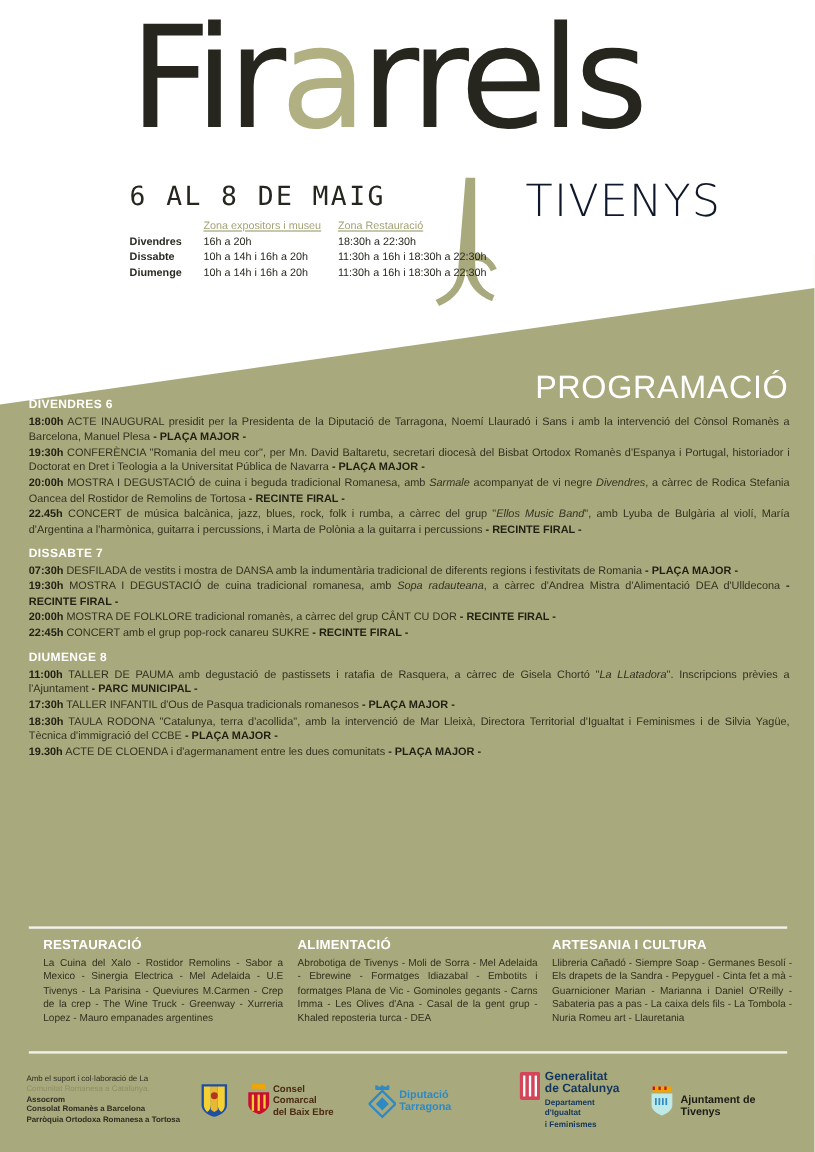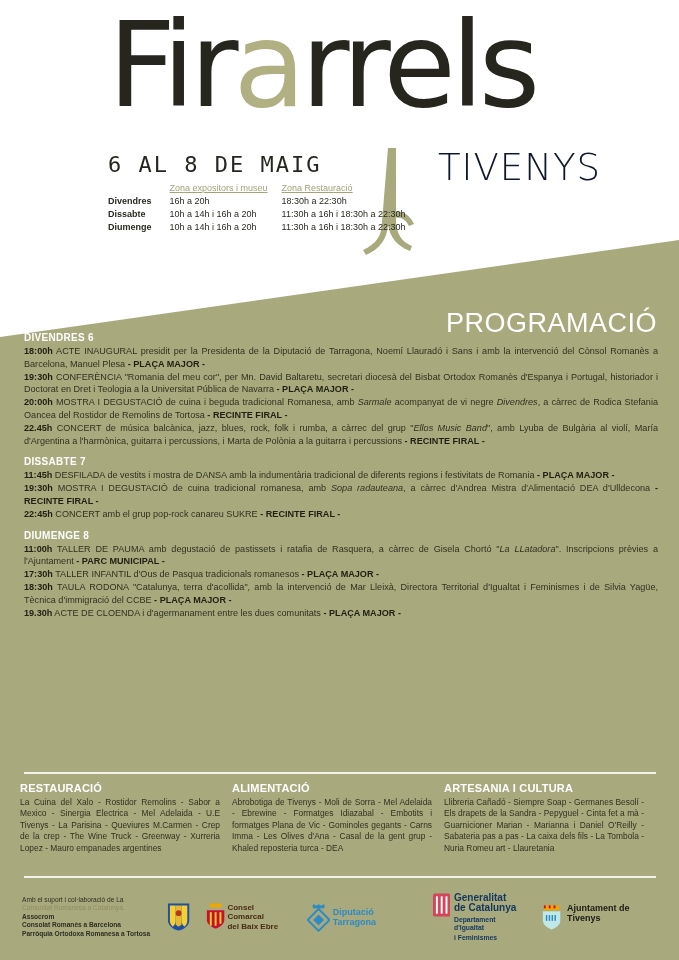--- a/index.html
+++ b/index.html
@@ -71,21 +71,21 @@
   .ev .t{font-weight:bold;color:#1f1f12;}
   .ev .place{font-weight:bold;color:#1f1f12;}
   .ev i{font-style:italic;}
 
   
   .rule{position:absolute;left:24px;width:632px;height:2px;background:#f2f2ea;z-index:4;}
   #rule-1{top:772px;}
   #rule-2{top:876px;}
 
   
-  .cols{position:absolute;left:20px;top:782px;width:634px;z-index:4;display:flex;gap:12px;}
+  .cols{position:absolute;left:36px;top:782px;width:634px;z-index:4;display:flex;gap:12px;}
   .col{width:200px;}
   .col h3{
     margin:0 0 3px 0;font-size:11px;font-weight:bold;color:#ffffff;letter-spacing:0.2px;
   }
   .col p{margin:0;font-size:8.4px;line-height:11.4px;color:#31311f;text-align:justify;}
 
   
   .footer{position:absolute;left:22px;top:886px;width:640px;height:62px;z-index:4;
     display:flex;align-items:center;}
   .support-text{font-size:6.6px;line-height:8.6px;color:#2e2e22;width:150px;}
@@ -93,21 +93,21 @@
   .support-text b{font-weight:bold;}
   .ro-shield{width:24px;height:30px;}
   .ccbe{display:flex;align-items:center;margin-left:14px;}
   .ccbe-label{font-size:8px;line-height:9.5px;color:#4a2b12;font-weight:bold;}
   .dip{display:flex;align-items:center;margin-left:16px;}
   .dip-label{font-size:9px;font-weight:bold;color:#2d8ac4;margin-left:3px;}
   .gen{display:flex;align-items:flex-start;margin-left:16px;}
   .gen-label{margin-left:4px;}
   .gen-title{font-size:10px;font-weight:bold;color:#12365c;line-height:10.5px;}
   .gen-sub{font-size:6.8px;font-weight:bold;color:#12365c;line-height:8px;margin-top:2px;}
-  .ajt{display:flex;align-items:flex-start;margin-left:16px;}
+  .ajt{display:flex;align-items:flex-end;margin-left:16px;}
   .ajt-label{font-size:9px;font-weight:bold;color:#1b1b14;margin-left:5px;}
 </style>
 </head>
 <body>
 
 <div class="poster">
 
   <div class="khaki-bg"></div>
 
   <div class="header">
@@ -156,22 +156,23 @@
   <div class="programme" id="programme-container">
       <div class="day-block">
         <div class="day-head">DIVENDRES 6</div>
         <p class="ev"><span class="t">18:00h</span><span> ACTE INAUGURAL presidit per la Presidenta de la Diputació de Tarragona, Noemí Llauradó i Sans i amb la intervenció del Cònsol Romanès a Barcelona, Manuel Plesa </span><span class="place">- PLAÇA MAJOR -</span></p>
         <p class="ev"><span class="t">19:30h</span><span> CONFERÈNCIA "Romania del meu cor", per Mn. David Baltaretu, secretari diocesà del Bisbat Ortodox Romanès d'Espanya i Portugal, historiador i Doctorat en Dret i Teologia a la Universitat Pública de Navarra </span><span class="place">- PLAÇA MAJOR -</span></p>
         <p class="ev"><span class="t">20:00h</span><span> MOSTRA I DEGUSTACIÓ de cuina i beguda tradicional Romanesa, amb <i>Sarmale</i> acompanyat de vi negre <i>Divendres</i>, a càrrec de Rodica Stefania Oancea del Rostidor de Remolins de Tortosa </span><span class="place">- RECINTE FIRAL -</span></p>
         <p class="ev"><span class="t">22.45h</span><span> CONCERT de música balcànica, jazz, blues, rock, folk i rumba, a càrrec del grup "<i>Ellos Music Band</i>", amb Lyuba de Bulgària al violí, María d'Argentina a l'harmònica, guitarra i percussions, i Marta de Polònia a la guitarra i percussions </span><span class="place">- RECINTE FIRAL -</span></p>
       </div>
       <div class="day-block">
         <div class="day-head">DISSABTE 7</div>
-        <p class="ev"><span class="t">11:45h</span><span> DESFILADA de vestits i mostra de DANSA amb la indumentària tradicional de diferents regions i festivitats de Romania </span><span class="place">- PLAÇA MAJOR -</span></p>
+        <p class="ev"><span class="t">07:30h</span><span> DESFILADA de vestits i mostra de DANSA amb la indumentària tradicional de diferents regions i festivitats de Romania </span><span class="place">- PLAÇA MAJOR -</span></p>
         <p class="ev"><span class="t">19:30h</span><span> MOSTRA I DEGUSTACIÓ de cuina tradicional romanesa, amb <i>Sopa radauteana</i>, a càrrec d'Andrea Mistra d'Alimentació DEA d'Ulldecona </span><span class="place">- RECINTE FIRAL -</span></p>
+        <p class="ev"><span class="t">20:00h</span><span> MOSTRA DE FOLKLORE tradicional romanès, a càrrec del grup CÂNT CU DOR </span><span class="place">- RECINTE FIRAL -</span></p>
         <p class="ev"><span class="t">22:45h</span><span> CONCERT amb el grup pop-rock canareu SUKRE </span><span class="place">- RECINTE FIRAL -</span></p>
       </div>
       <div class="day-block">
         <div class="day-head">DIUMENGE 8</div>
         <p class="ev"><span class="t">11:00h</span><span> TALLER DE PAUMA amb degustació de pastissets i ratafia de Rasquera, a càrrec de Gisela Chortó "<i>La LLatadora</i>". Inscripcions prèvies a l'Ajuntament </span><span class="place">- PARC MUNICIPAL -</span></p>
         <p class="ev"><span class="t">17:30h</span><span> TALLER INFANTIL d'Ous de Pasqua tradicionals romanesos </span><span class="place">- PLAÇA MAJOR -</span></p>
         <p class="ev"><span class="t">18:30h</span><span> TAULA RODONA "Catalunya, terra d'acollida", amb la intervenció de Mar Lleixà, Directora Territorial d'Igualtat i Feminismes i de Silvia Yagüe, Tècnica d'immigració del CCBE </span><span class="place">- PLAÇA MAJOR -</span></p>
         <p class="ev"><span class="t">19.30h</span><span> ACTE DE CLOENDA i d'agermanament entre les dues comunitats </span><span class="place">- PLAÇA MAJOR -</span></p>
       </div>
     </div>

